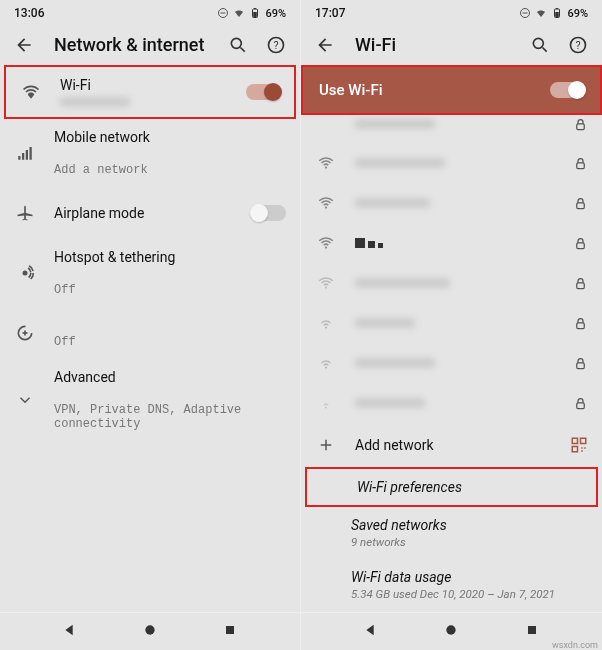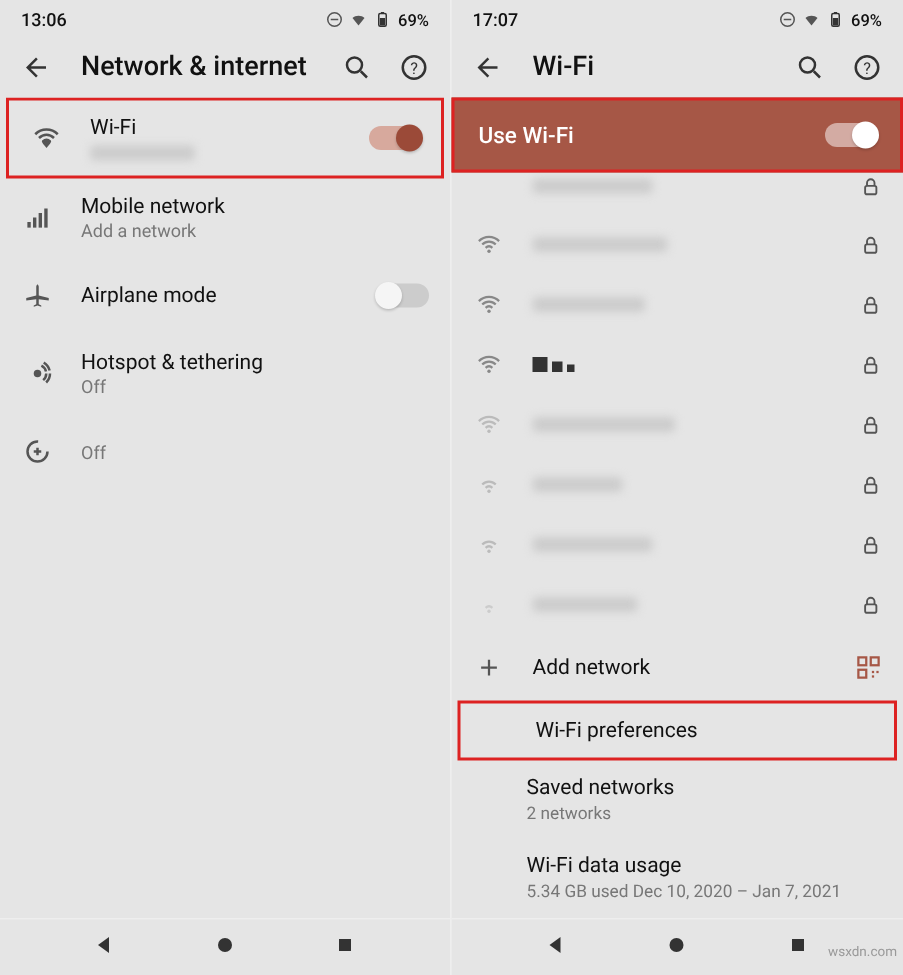--- a/index.html
+++ b/index.html
@@ -46,21 +46,21 @@
   .row {
     display: flex;
     align-items: center;
     padding: 10px 14px 10px 14px;
     gap: 18px;
     min-height: 52px;
   }
   .row .lead { width: 22px; display:flex; align-items:center; justify-content:center; }
   .row .body { flex: 1; min-width: 0; }
   .row .body .t1 { font-size: 14px; color: #111; }
-  .row .body .t2 { font-size: 12px; color: #777; margin-top: 1px; }
+  .row .body .t2 { font-size: 12px; color: #777; margin-top: 18px; font-family: Liberation Mono, monospace; }
   .row .trail { display:flex; align-items:center; }
   .toggle {
     width: 34px; height: 16px; border-radius: 10px; position: relative;
   }
   .toggle .knob {
     width: 18px; height: 18px; border-radius: 50%; position: absolute; top: -1px;
     box-shadow: 0 1px 2px rgba(0,0,0,.2);
   }
   .toggle.on { background: #d7a99d; }
   .toggle.on .knob { background: #9b4a38; right: -2px; }
@@ -87,24 +87,24 @@
   .navbar {
     height: 38px;
     display: flex;
     align-items: center;
     justify-content: space-around;
     border-top: 1px solid #eee;
     padding: 0 30px;
   }
   .lock svg { width: 15px; height: 15px; }
   .watermark {
-    position: absolute; bottom: 10px; right: 4px;
+    position: absolute; bottom: 0; right: 4px;
     font-size: 9px; color: #999;
   }
-  .section-row { padding: 10px 14px 10px 50px; }
+  .section-row { padding: 10px 14px 10px 50px; font-style: italic; }
   .section-row .t1 { font-size: 14px; color:#111; }
   .section-row .t2 { font-size: 11.5px; color:#777; margin-top:2px; }
 </style>
 </head>
 <body>
 
 <div class="phones">
 
   <div class="phone">
     <div class="status-bar">
@@ -221,20 +221,31 @@
               <circle cx="12" cy="12" r="8" fill="none" stroke="#555" stroke-width="2" stroke-dasharray="38 12"></circle>
               <line x1="12" y1="9" x2="12" y2="15" stroke="#555" stroke-width="2"></line>
               <line x1="9" y1="12" x2="15" y2="12" stroke="#555" stroke-width="2"></line>
             </svg>
           </span>
         <span class="body">
           <div class="t2">Off</div>
         </span>
       </div>
 
+      <div class="row">
+        <span class="lead">
+            <svg width="18" height="18" viewBox="0 0 24 24">
+              <path d="M6 9l6 6 6-6" fill="none" stroke="#555" stroke-width="2"></path>
+            </svg>
+          </span>
+        <span class="body">
+          <div class="t1">Advanced</div>
+          <div class="t2">VPN, Private DNS, Adaptive connectivity</div>
+        </span>
+      </div>
     </div>
 
     <div class="navbar">
       <span><svg width="16" height="16" viewBox="0 0 24 24">
             <path d="M16 4v16L5 12z" fill="#333"></path>
           </svg></span>
       <span><svg width="16" height="16" viewBox="0 0 24 24">
             <circle cx="12" cy="12" r="7" fill="#333"></circle>
           </svg></span>
       <span><svg width="16" height="16" viewBox="0 0 24 24">
@@ -453,21 +464,21 @@
             </svg>
           </span>
       </div>
 
       <div class="section-row highlight-red" style="margin:0 4px;">
         <div class="t1">Wi-Fi preferences</div>
       </div>
 
       <div class="section-row">
         <div class="t1">Saved networks</div>
-        <div class="t2">2 networks</div>
+        <div class="t2">9 networks</div>
       </div>
 
       <div class="section-row">
         <div class="t1">Wi-Fi data usage</div>
         <div class="t2">5.34 GB used Dec 10, 2020 – Jan 7, 2021</div>
       </div>
     </div>
 
     <div class="navbar">
       <span><svg width="16" height="16" viewBox="0 0 24 24">

